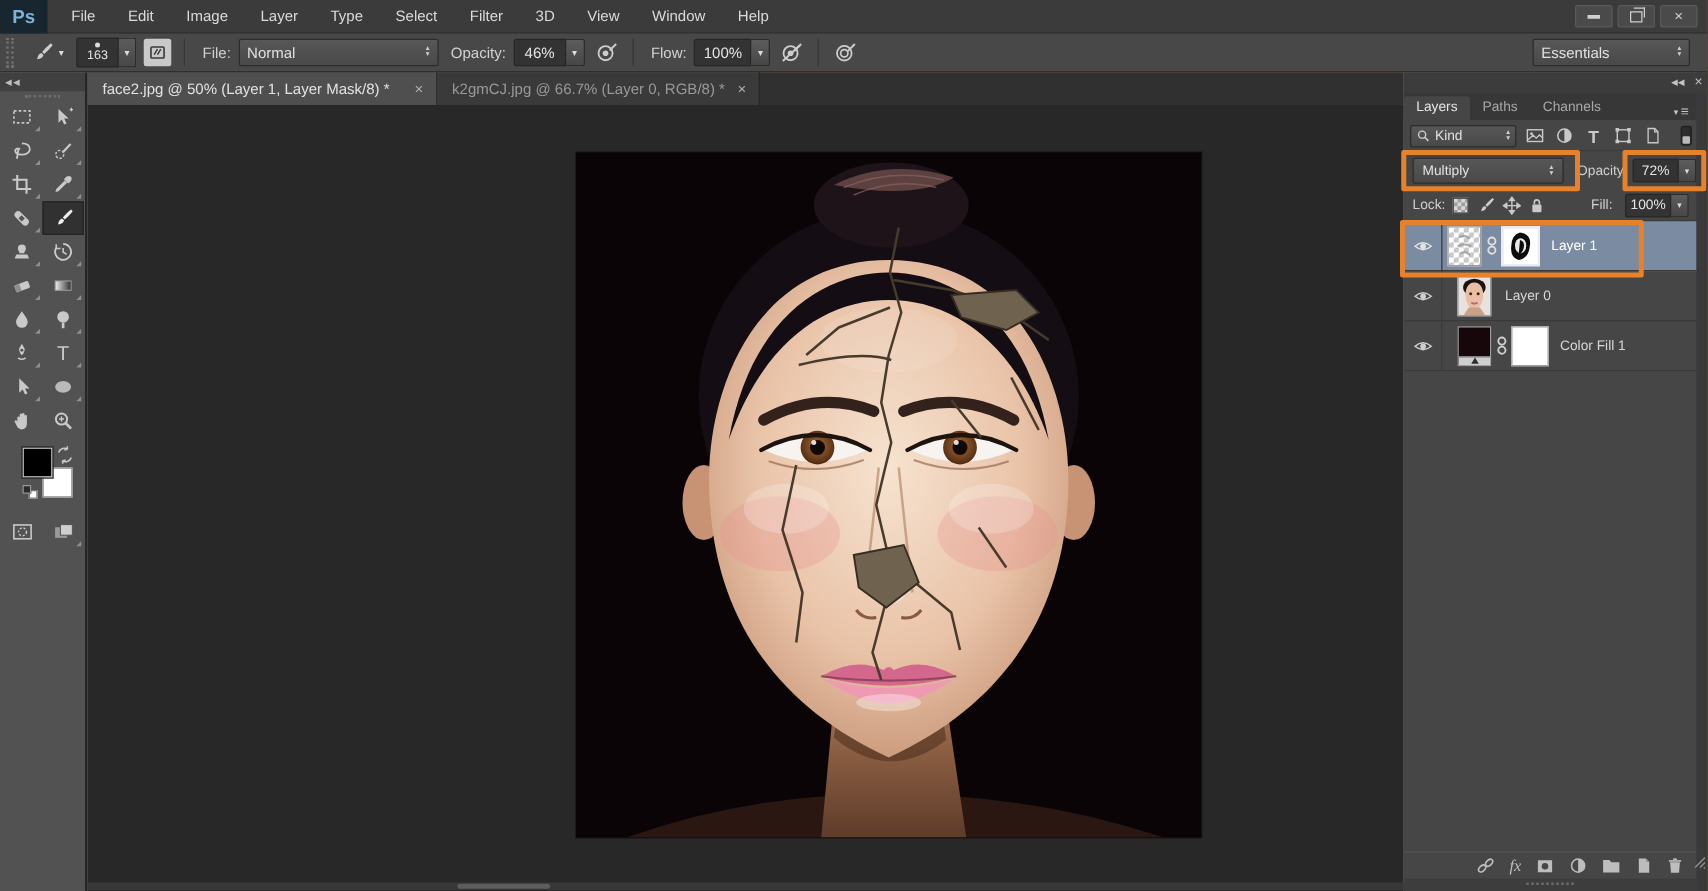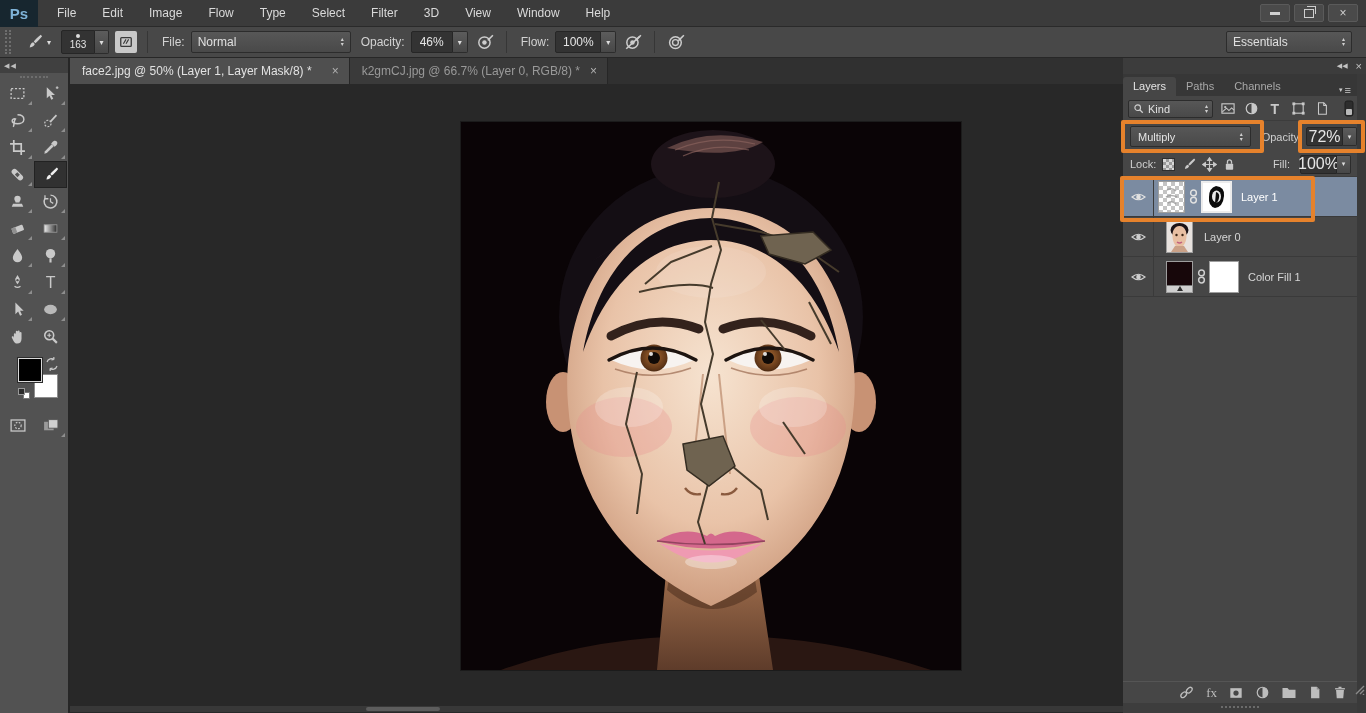--- a/index.html
+++ b/index.html
@@ -98,21 +98,21 @@
   .kindrow { position:absolute; left:0; top:39px; width:234px; height:24px; display:flex; align-items:center;
              gap:7px; padding-left:5px; border-bottom:1px solid #3c3c3c; }
   .kind-select { width:88px; height:18px; background:linear-gradient(#575757,#494949); border:1px solid #2c2c2c;
                  border-radius:2px; display:flex; align-items:center; gap:4px; padding:0 4px; font-size:11px; color:#e0e0e0; }
   .ficon { width:17px; height:17px; display:flex; align-items:center; justify-content:center; }
   .blendrow { position:absolute; left:0; top:63px; width:234px; height:31px; display:flex; align-items:center; padding-left:7px; }
   .blend-select { width:126px; height:21px; background:linear-gradient(#575757,#494949); border:1px solid #2c2c2c;
                   border-radius:2px; display:flex; align-items:center; padding:0 7px; font-size:11px; color:#e3e3e3; }
   .small-label { font-size:11px; color:#cfcfcf; }
   .mini-field { height:19px; background:#333; border:1px solid #262626; display:flex; align-items:center;
-                justify-content:center; padding:0 5px; font-size:16px; color:#e5e5e5; border-radius:2px 0 0 2px; }
+                justify-content:center; padding:0 5px; font-size:11px; color:#e5e5e5; border-radius:2px 0 0 2px; }
   .mini-drop { width:14px; height:19px; background:linear-gradient(#5c5c5c,#474747); border:1px solid #2c2c2c;
                border-left:none; border-radius:0 2px 2px 0; display:flex; align-items:center; justify-content:center;
                font-size:7px; color:#ddd; }
   .lockrow { position:absolute; left:0; top:94px; width:234px; height:25px; display:flex; align-items:center;
              gap:6px; padding-left:7px; border-bottom:1px solid #3c3c3c; }
   .checker-sm { width:13px; height:13px; border:1px solid #2e2e2e;
       background-image:linear-gradient(45deg,#9a9a9a 25%,transparent 25%,transparent 75%,#9a9a9a 75%),
                        linear-gradient(45deg,#9a9a9a 25%,transparent 25%,transparent 75%,#9a9a9a 75%);
       background-size:6px 6px; background-position:0 0,3px 3px; background-color:#d8d8d8; }
   .layerrow { position:absolute; left:0; width:234px; height:40px; border-bottom:1px solid #3a3a3a;
@@ -144,21 +144,21 @@
 <body>
 
 <div class="app">
 
   <div class="menubar">
     <div class="ps-logo">Ps</div>
     <div class="menu-items">
       <span class="mi">File</span>
       <span class="mi">Edit</span>
       <span class="mi">Image</span>
-      <span class="mi">Flow</span>
+      <span class="mi">Layer</span>
       <span class="mi">Type</span>
       <span class="mi">Select</span>
       <span class="mi">Filter</span>
       <span class="mi">3D</span>
       <span class="mi">View</span>
       <span class="mi">Window</span>
       <span class="mi">Help</span>
     </div>
     <div class="wincontrols">
       <span class="wc">
@@ -676,21 +676,21 @@
       <span class="lname">Color Fill 1</span>
     </div>
 
     <div class="panel-fill"></div>
 
     <div class="p-iconbar">
       <svg width="17" height="13" viewBox="0 0 16 14">
           <ellipse cx="5" cy="9.5" rx="3.6" ry="2.3" transform="rotate(-45 5 9.5)" fill="none" stroke="#bdbdbd" stroke-width="1.4"></ellipse>
           <ellipse cx="11" cy="4.5" rx="3.6" ry="2.3" transform="rotate(-45 11 4.5)" fill="none" stroke="#bdbdbd" stroke-width="1.4"></ellipse>
         </svg>
-      <span style="color:#bdbdbd;font-family:'Liberation Serif',serif;font-size:13px">fx</span>
+      <span style="color:#bdbdbd;font-style:italic;font-family:'Liberation Serif',serif;font-size:13px">fx</span>
       <svg width="16" height="14" viewBox="0 0 16 16">
           <rect x="1.5" y="2.5" width="13" height="11" fill="#bdbdbd"></rect>
           <circle cx="8" cy="8" r="3" fill="#464646"></circle>
         </svg>
       <svg width="15" height="15" viewBox="0 0 16 16">
           <circle cx="8" cy="8" r="5.6" fill="none" stroke="#bdbdbd" stroke-width="1.3"></circle>
           <path d="M8 2.4 A5.6 5.6 0 0 1 8 13.6 Z" fill="#bdbdbd"></path>
         </svg>
       <svg width="16" height="13" viewBox="0 0 16 13">
           <path d="M1.5 2 H6.5 L8 3.8 H14.5 V12 H1.5 Z" fill="#bdbdbd"></path>

